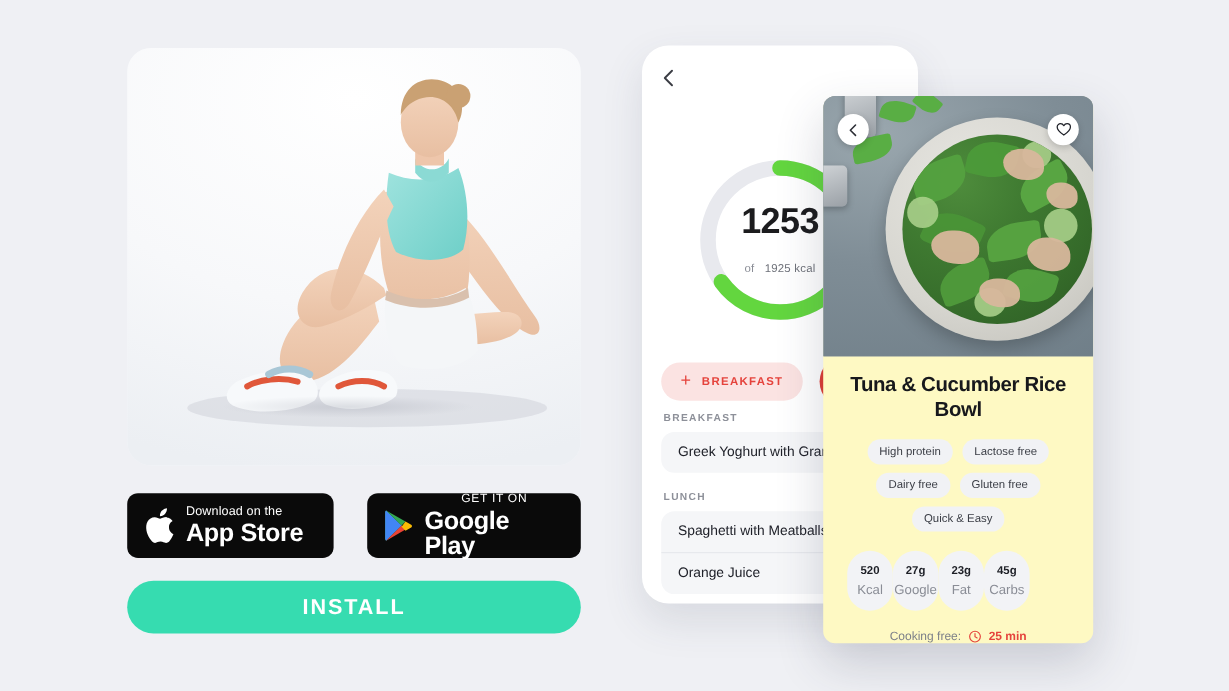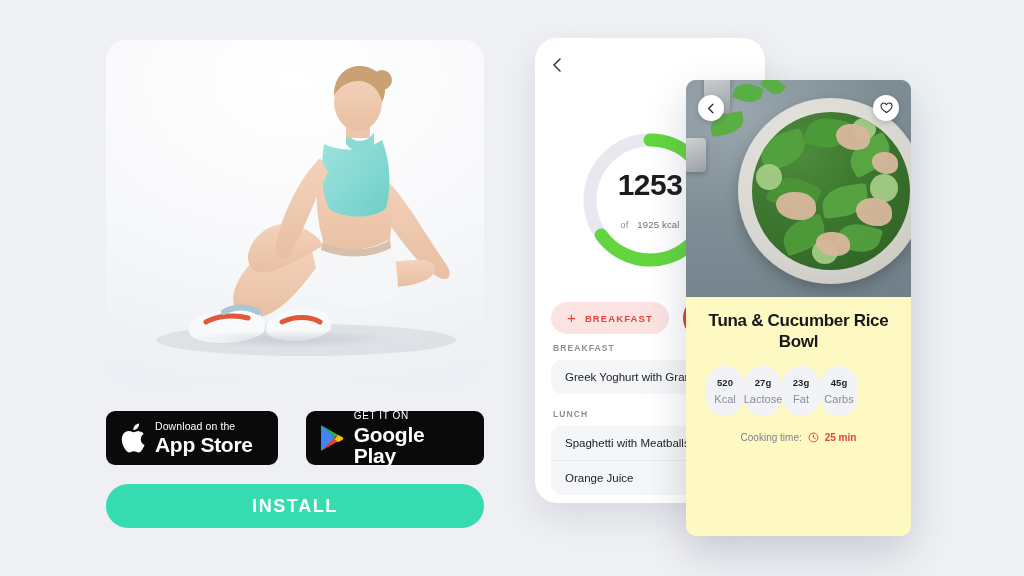--- a/index.html
+++ b/index.html
@@ -31,21 +31,21 @@
   .store-row{display:flex;gap:28px;margin-top:23px;}
   .store-badge{
     height:54px;border-radius:9px;background:#0a0a0a;
     display:flex;align-items:center;gap:9px;padding:0 14px;box-sizing:border-box;
     color:#fff;text-decoration:none;
   }
   .store-badge.apple{width:180px;}
   .store-badge.google{width:186px;}
   .badge-txt{display:flex;flex-direction:column;justify-content:center;line-height:1;}
   .badge-small{font-size:10.5px;letter-spacing:.1px;color:#fff;margin-bottom:3px;}
-  .badge-small.caps{font-size:10px;letter-spacing:.6px;}
+  .badge-small.caps{font-size:10px;letter-spacing:.6px;text-align:center;}
   .badge-big{font-size:21px;font-weight:600;letter-spacing:-.3px;color:#fff;}
   .apple-glyph{width:26px;height:31px;display:block;}
   .gplay-glyph{width:25px;height:28px;display:block;}
 
   .install-btn{
     margin-top:19px;width:378px;height:44px;border:none;border-radius:22px;
     background:#36dcb0;color:#fff;font-size:18px;font-weight:700;letter-spacing:1.6px;
     cursor:pointer;font-family:inherit;
   }
 
@@ -318,42 +318,49 @@
       <div class="circ-btn fav">
         <svg width="13" height="12" viewBox="0 0 20 18">
           <path d="M10 16 C10 16 1.5 10.6 1.5 5.8 C1.5 3.1 3.6 1.4 5.8 1.4 C7.6 1.4 9.2 2.5 10 4 C10.8 2.5 12.4 1.4 14.2 1.4 C16.4 1.4 18.5 3.1 18.5 5.8 C18.5 10.6 10 16 10 16 Z" fill="none" stroke="#1f2128" stroke-width="1.6" stroke-linejoin="round"></path>
         </svg>
       </div>
     </div>
 
     <div class="recipe-body">
       <div class="recipe-title">Tuna &amp; Cucumber Rice Bowl</div>
 
+      <div class="tags">
+        <span class="tag">High protein</span>
+        <span class="tag">Lactose free</span>
+        <span class="tag">Dairy free</span>
+        <span class="tag">Gluten free</span>
+        <span class="tag">Quick &amp; Easy</span>
+      </div>
 
       <div class="nutri">
         <div class="nutri-cell">
           <span class="nutri-val">520</span>
           <span class="nutri-lab">Kcal</span>
         </div>
         <div class="nutri-cell">
           <span class="nutri-val">27g</span>
-          <span class="nutri-lab">Lactose</span>
+          <span class="nutri-lab">Google</span>
         </div>
         <div class="nutri-cell">
           <span class="nutri-val">23g</span>
           <span class="nutri-lab">Fat</span>
         </div>
         <div class="nutri-cell">
           <span class="nutri-val">45g</span>
           <span class="nutri-lab">Carbs</span>
         </div>
       </div>
 
       <div class="cook">
-        <span>Cooking time:</span>
+        <span>Cooking free:</span>
         <svg width="11" height="11" viewBox="0 0 16 16">
           <circle cx="8" cy="8" r="6.5" fill="none" stroke="#e5433c" stroke-width="1.4"></circle>
           <path d="M8 4.4 V8.2 L10.6 9.6" stroke="#e5433c" stroke-width="1.4" fill="none" stroke-linecap="round"></path>
         </svg>
         <span class="cook-val">25 min</span>
       </div>
 
     </div>
   </div>
 

